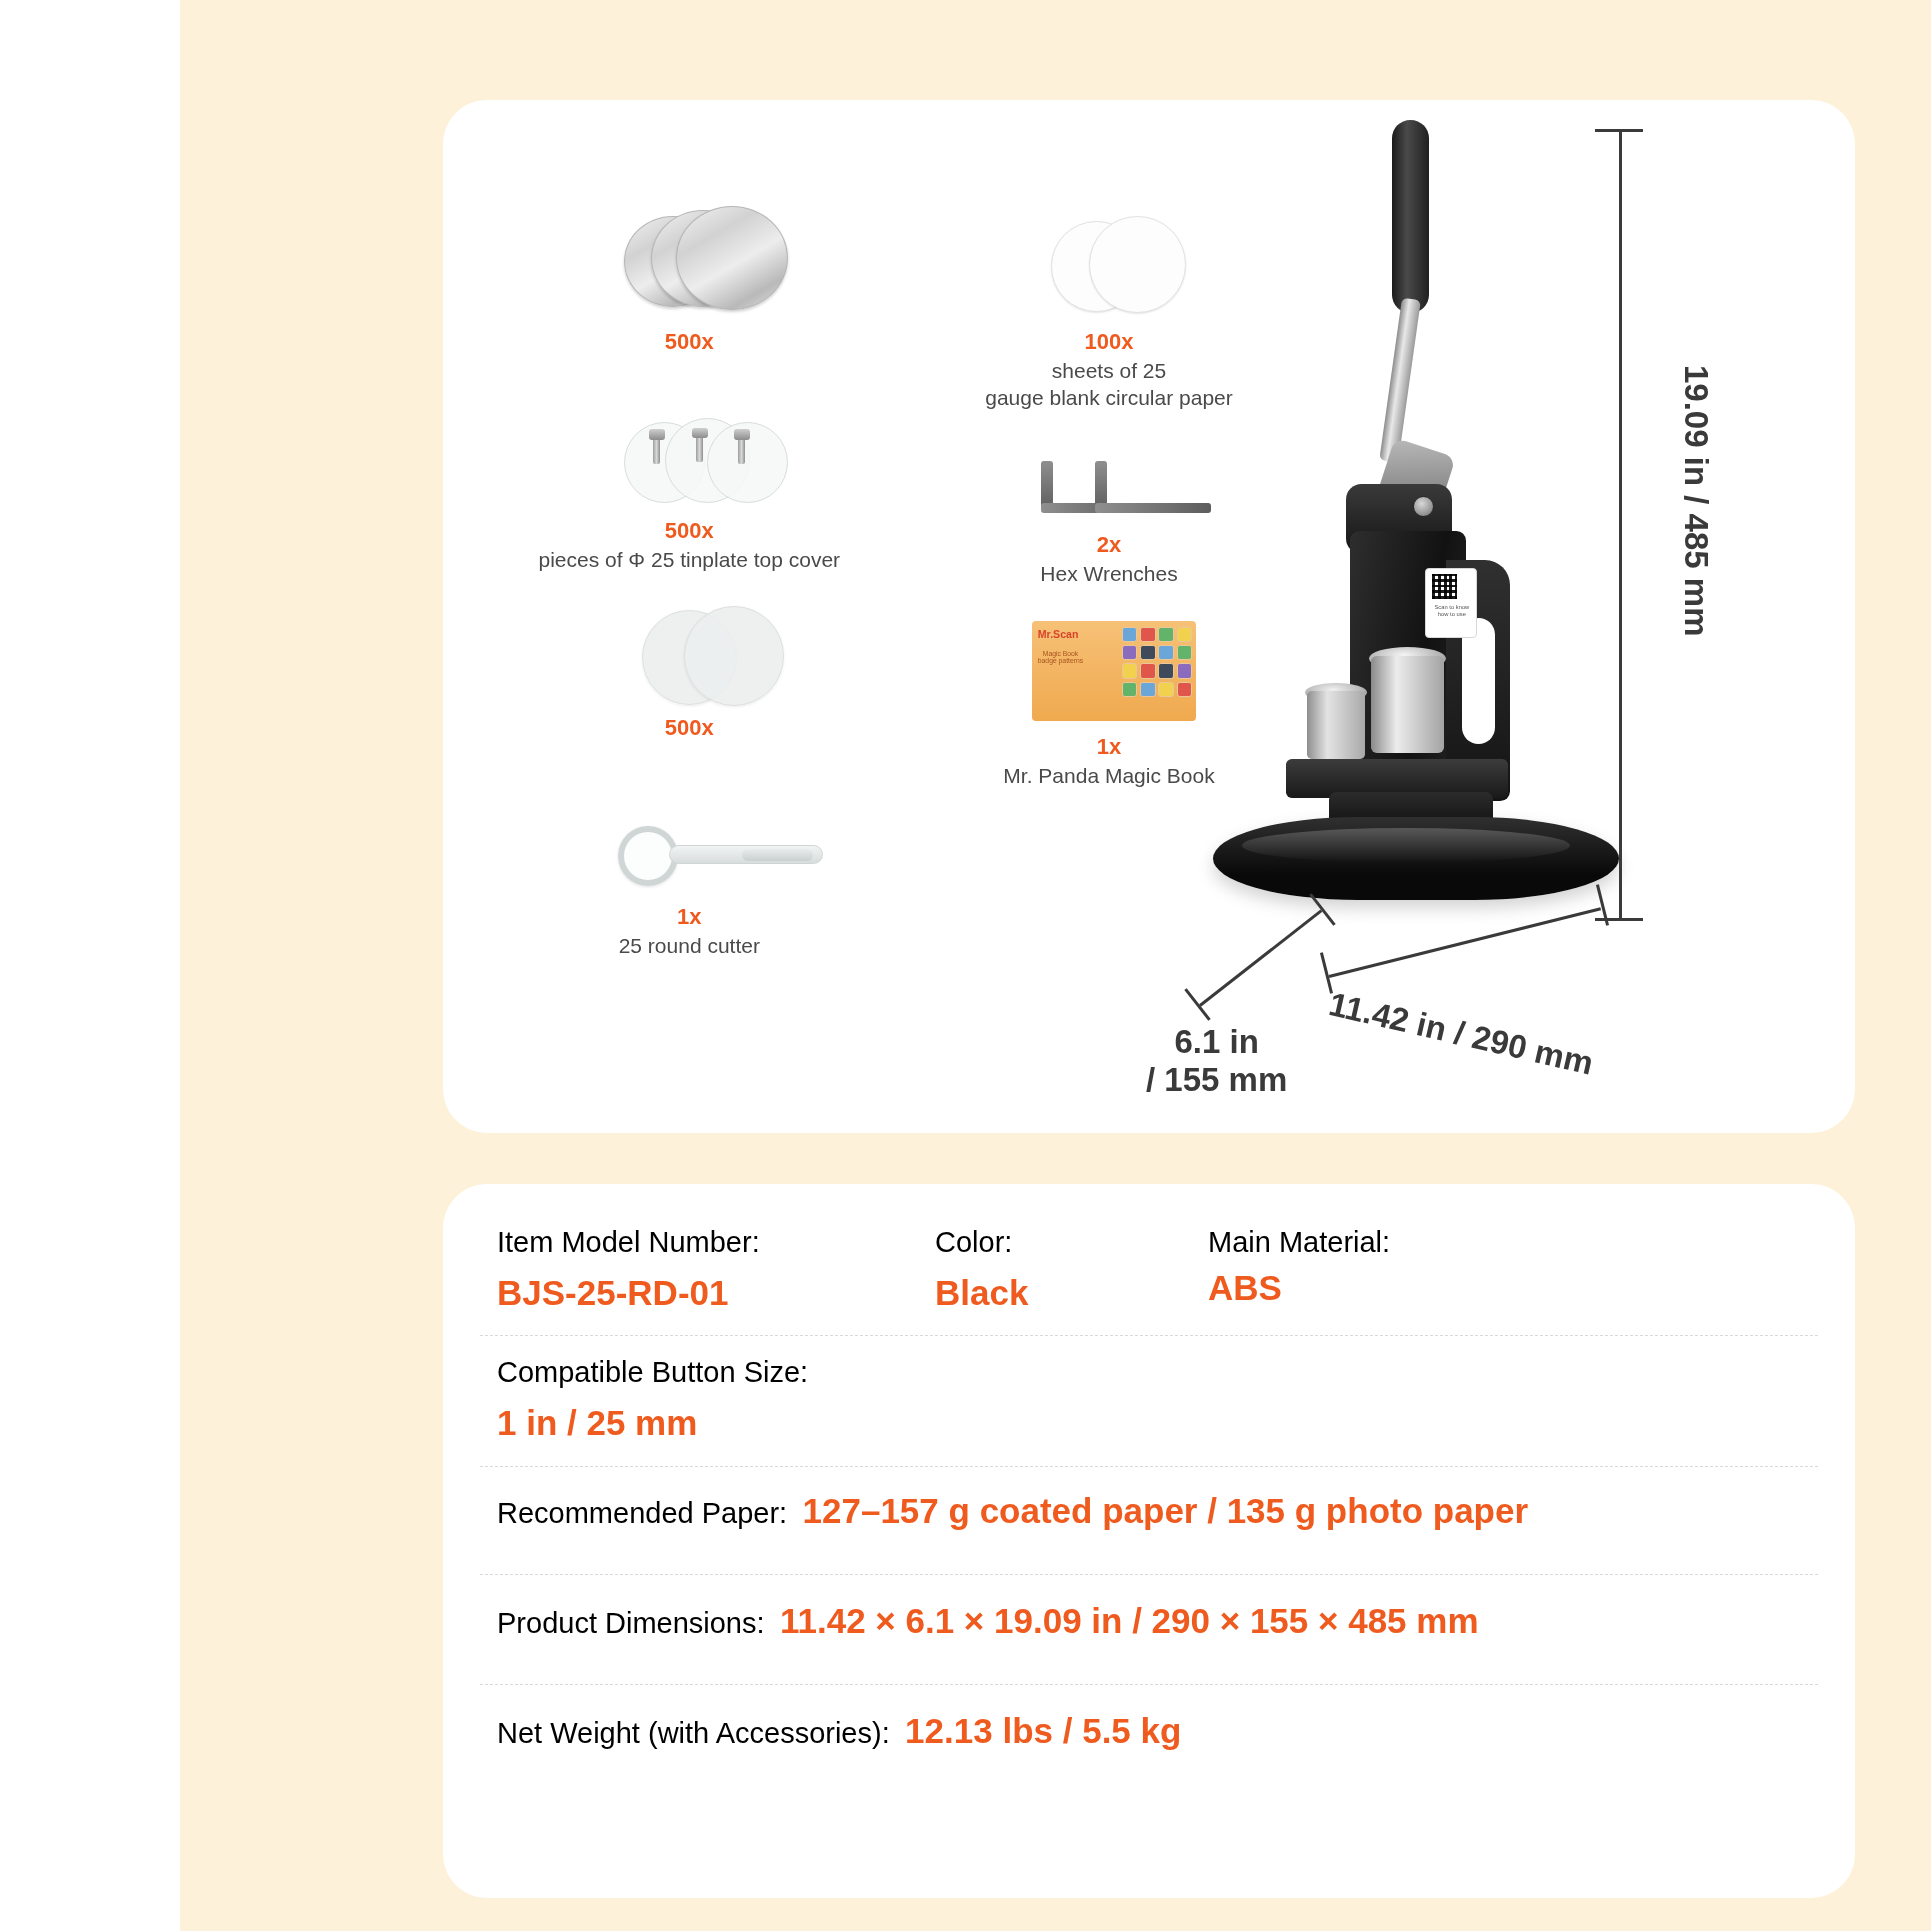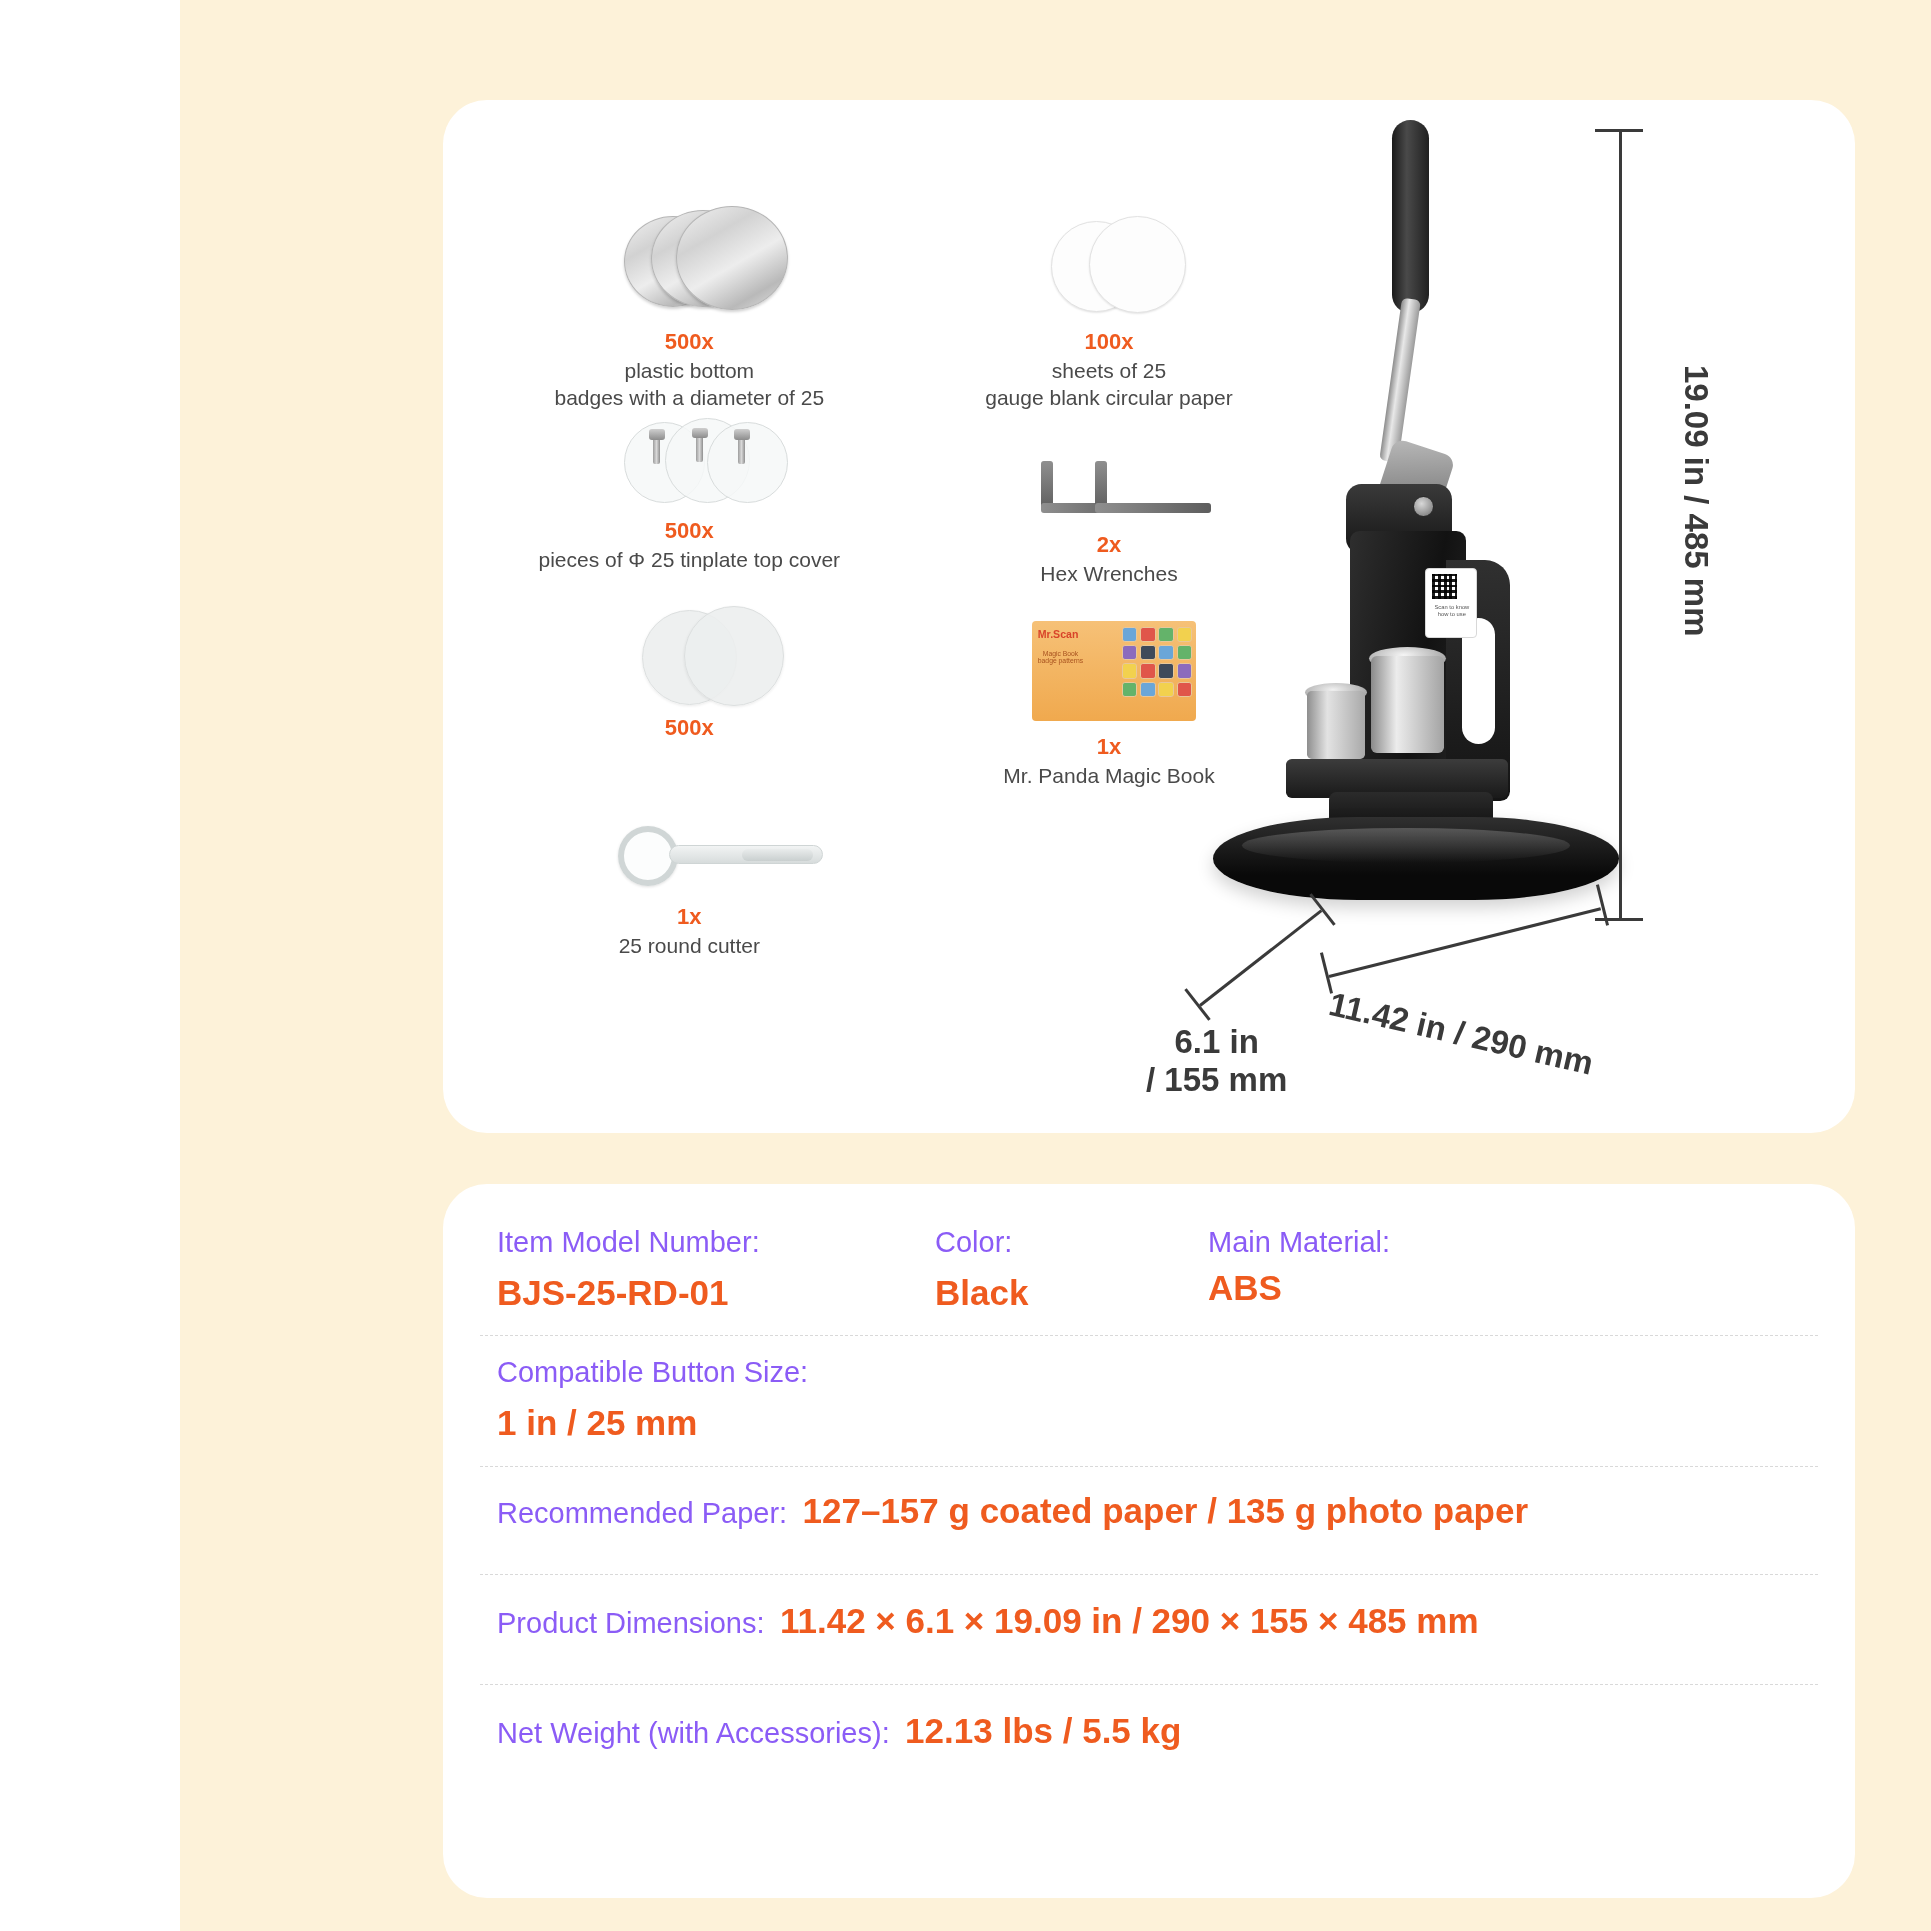--- a/index.html
+++ b/index.html
@@ -281,40 +281,38 @@
     transform:rotate(90deg); transform-origin:left top;
   }
   #dim-width-text {
     left:1154px; top:985px;
     transform:rotate(13deg); transform-origin:left top;
   }
   .spec-divider {
     position:absolute; left:37px; right:37px; height:0;
     border-top:1.9px dashed #d9d9d9;
   }
-  .spec-label { color:#8b5cf6; font-size:29px; }
+  .spec-label { color:#000000; font-size:29px; }
   .spec-value { color:#ef5b1f; font-size:35px; font-weight:bold; }
   .inline-group { position:absolute; white-space:nowrap; }
 </style>
 </head>
 <body>
 
 <div class="page">
 
   <div class="card" id="accessories-card">
 
     <div class="acc-item" style="left:19.3px; top:106px; width:454px;">
       <div class="acc-art" style="height:116px;">
         <div class="disc metal-disc" style="left:162px; top:9.7px; width:98px; height:91px; border-radius:50%;"></div>
         <div class="disc metal-disc" style="left:189px; top:3.9px; width:104px; height:97px;"></div>
         <div class="disc metal-disc" style="left:214px; top:0px; width:112px; height:104px;"></div>
       </div>
       <div class="acc-qty">500x</div>
-      <div class="acc-desc">plastic bottom
-badges with a diameter of 25</div>
     </div>
 
     <div class="acc-item" style="left:19.3px; top:314px; width:454px;">
       <div class="acc-art" style="height:97px;">
         <div class="disc clear-disc" style="left:162px; top:7.7px; width:81px; height:81px;"></div>
         <div class="disc clear-disc" style="left:203px; top:3.9px; width:85px; height:85px;"></div>
         <div class="disc clear-disc" style="left:245px; top:7.7px; width:81px; height:81px;"></div>
         <div class="pin" style="left:191px; top:21px;"></div>
         <div class="pin-head" style="left:187px; top:15.4px;"></div>
         <div class="pin" style="left:234px; top:19.3px;"></div>

